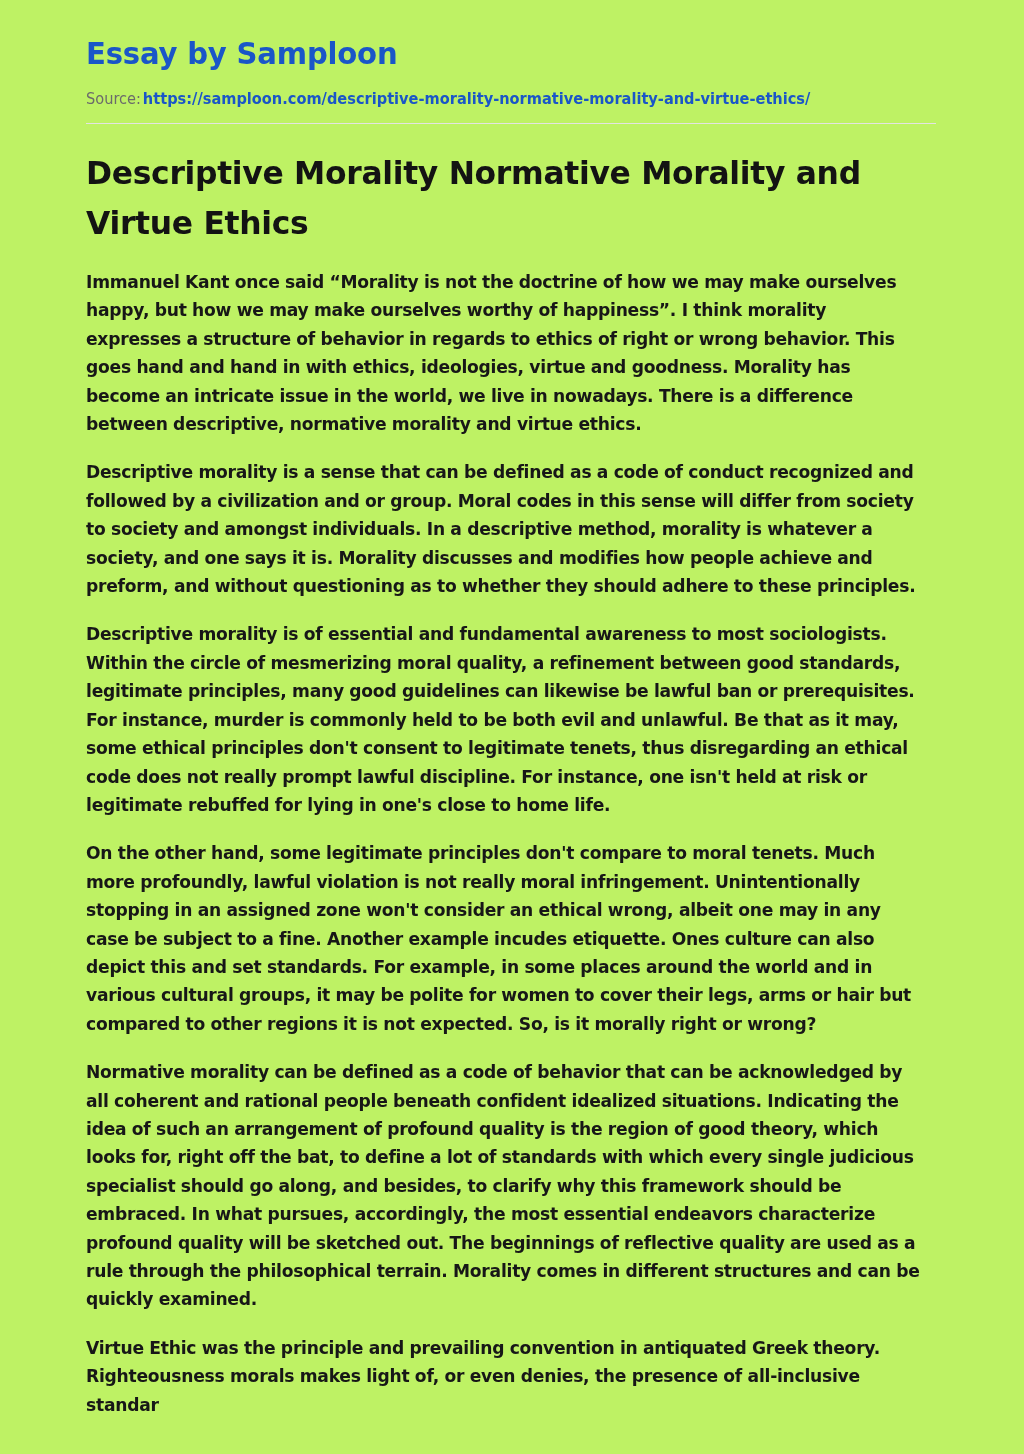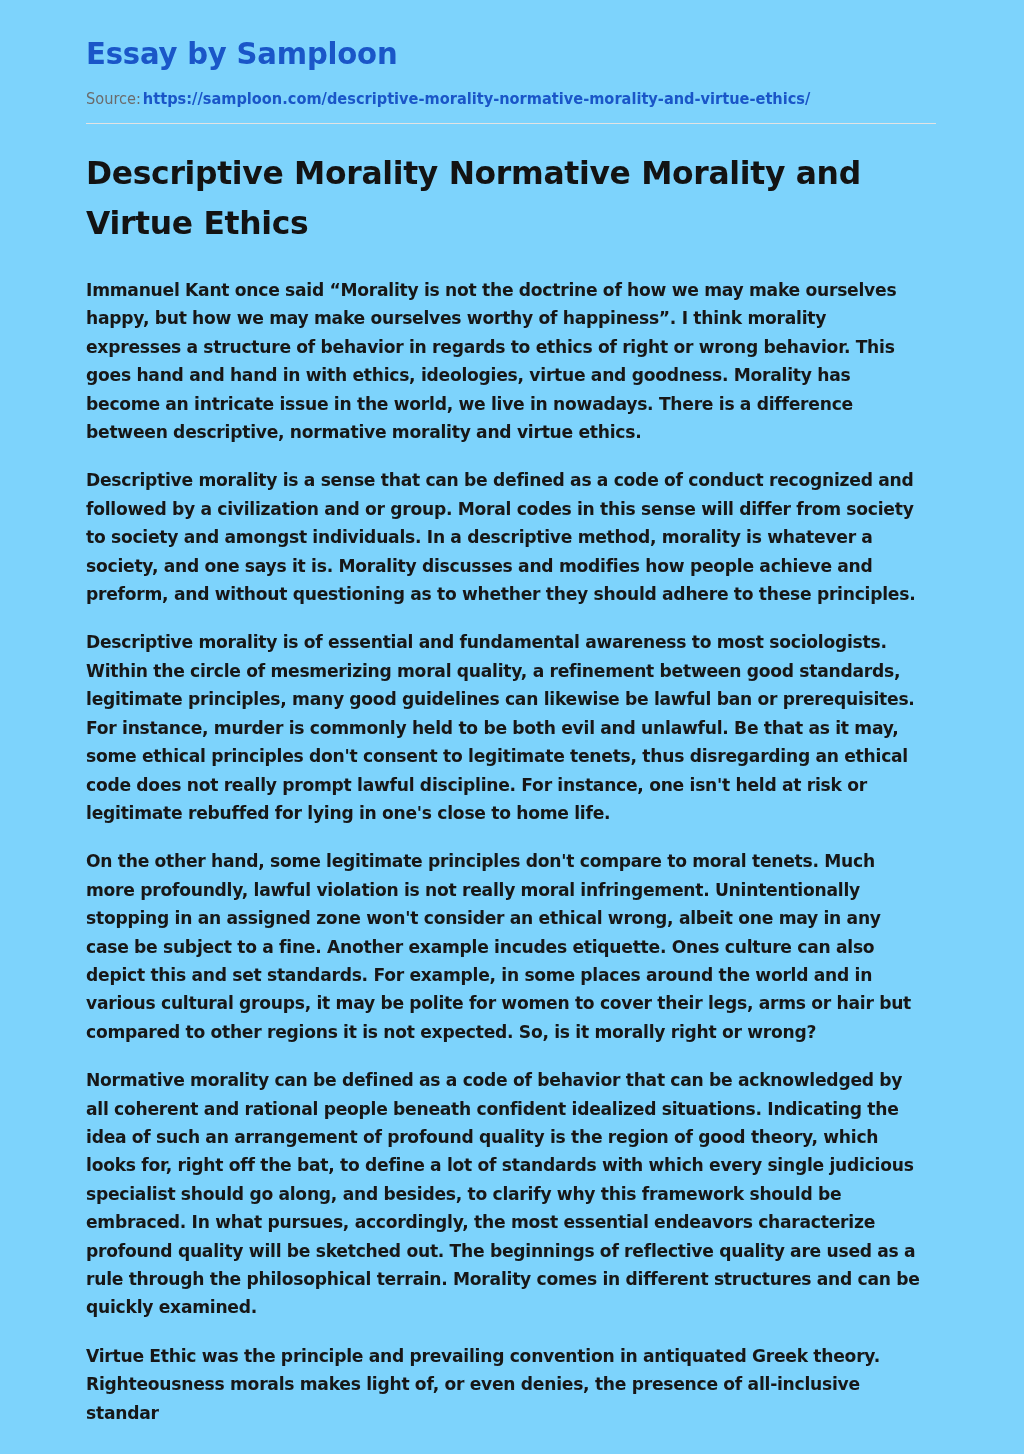--- a/index.html
+++ b/index.html
@@ -11,21 +11,21 @@
     width: 1024px;
     height: 1454px;
     overflow: hidden;
     font-family: "DejaVu Sans", sans-serif;
     -webkit-font-smoothing: antialiased;
   }
   .page {
     width: 1024px;
     height: 1454px;
     position: relative;
-    background: #7dd3fc;
+    background: #bef264;
     box-sizing: border-box;
   }
   .header {
     padding: 34px 88px 0 86px;
   }
   .brand {
     font-family: "DejaVu Sans", sans-serif;
     font-weight: 700;
     font-size: 30px;
     line-height: 40px;
@@ -71,21 +71,21 @@
     font-size: 32px;
     line-height: 50px;
     color: #131313;
     margin: 24px 0 0 0;
     letter-spacing: -0.3px;
     max-width: 840px;
     transform: scaleX(0.98);
     transform-origin: left top;
   }
   .body-text {
-    margin-top: 28px;
+    margin-top: 20px;
   }
   .para {
     font-family: "DejaVu Sans", sans-serif;
     font-weight: 600;
     font-size: 17.4px;
     line-height: 28.4px;
     color: #171717;
     margin: 0 0 20px 0;
     max-width: 854px;
     letter-spacing: -0.25px;

